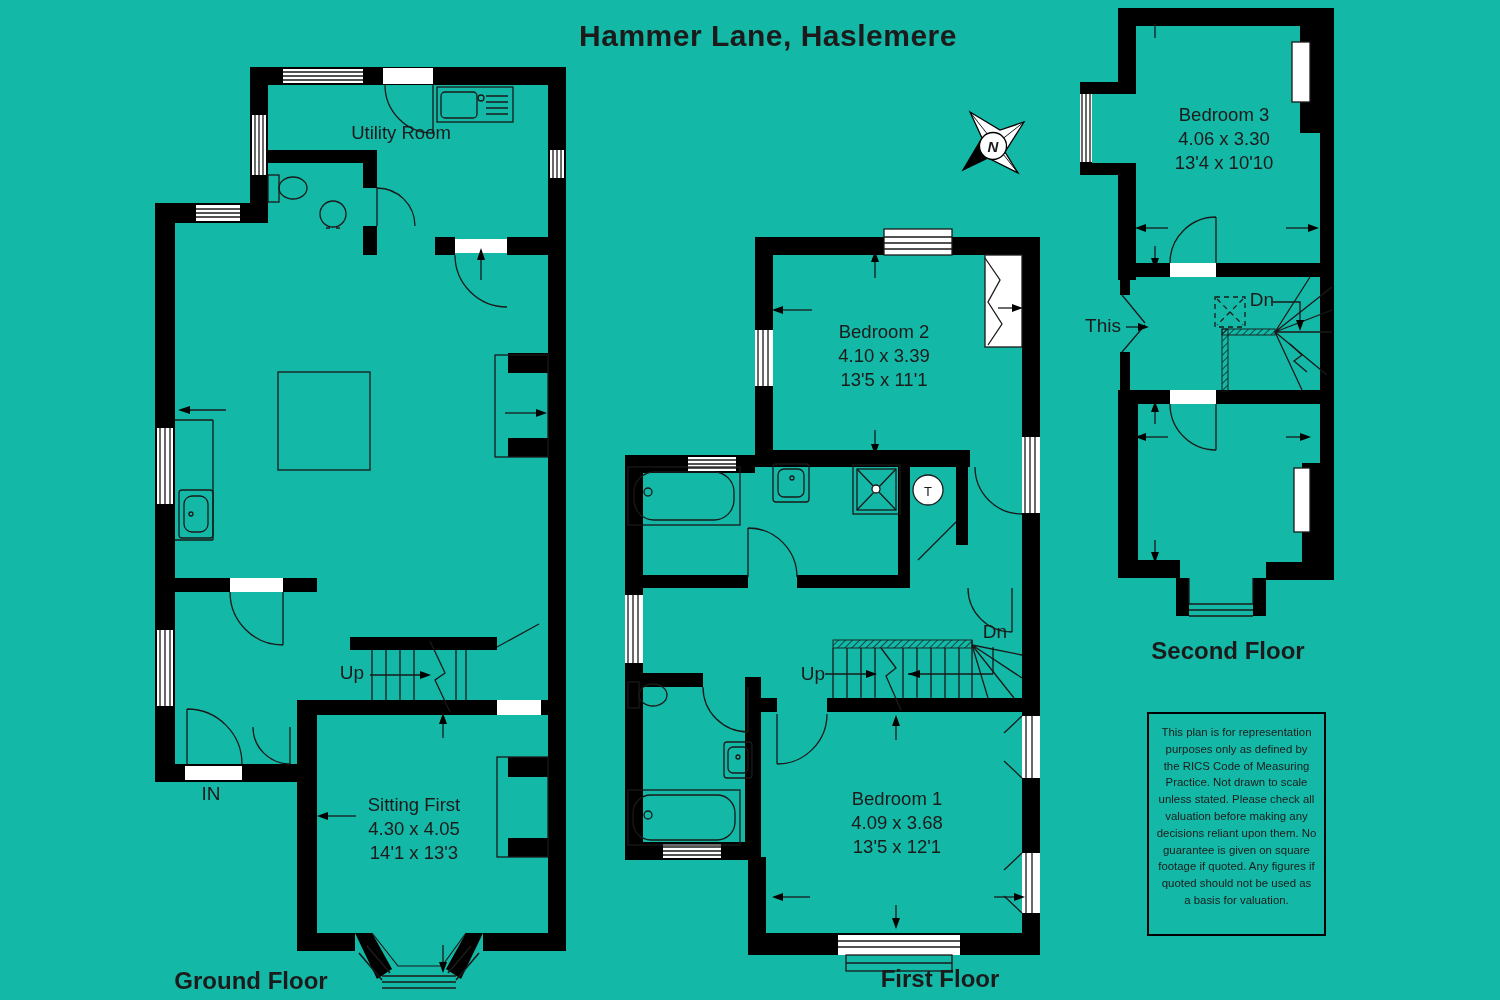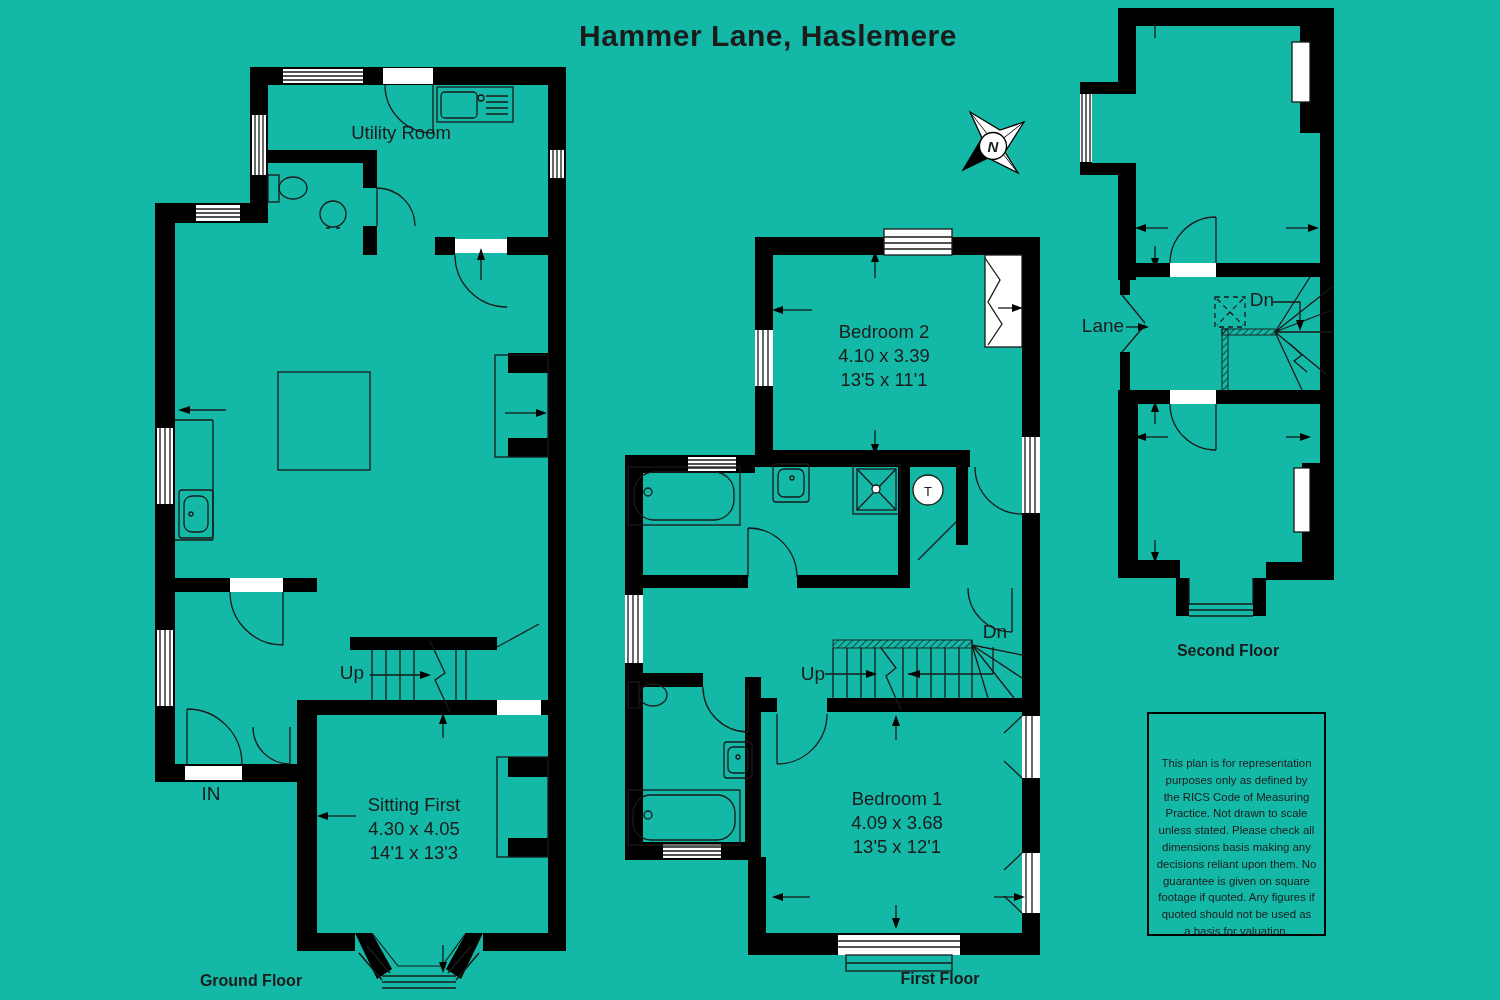--- a/index.html
+++ b/index.html
@@ -6,24 +6,24 @@
   .canvas{position:relative;width:1500px;height:1000px;background:#14b8a6;overflow:hidden;
           font-family:Liberation Sans, sans-serif;color:#1b1b1b;}
   svg.plan{position:absolute;left:0;top:0;width:1500px;height:1000px;}
   .lbl{position:absolute;transform:translate(-50%,-50%);white-space:nowrap;text-align:center;color:#1b1b1b;}
   .title{font-size:30px;font-weight:bold;letter-spacing:0.5px;}
   .area-block{font-size:17px;line-height:23px;}
   .room-label{font-size:18.5px;line-height:24px;}
   .room-label.tight{line-height:22px;}
   .annot{font-size:19px;}
   .annot-small{font-size:13px;}
-  .floor-label{font-size:16px;font-weight:bold;}
+  .floor-label{font-size:24px;font-weight:bold;}
   .disclaimer-box{position:absolute;left:1147px;top:712px;width:179px;height:224px;
                   border:2px solid #000;box-sizing:border-box;}
-  .disclaimer-text{margin-top:41px;font-size:11.4px;line-height:16.8px;text-align:center;color:#1b1b1b;}
+  .disclaimer-text{margin-top:10px;font-size:11.4px;line-height:16.8px;text-align:center;color:#1b1b1b;}
 </style>
 </head>
 <body>
 
 <div class="canvas">
 
 <svg class="plan" viewBox="0 0 1500 1000">
   <defs>
     <pattern id="hatch" width="5" height="5" patternUnits="userSpaceOnUse" patternTransform="rotate(45)">
       <line x1="0" y1="0" x2="0" y2="5" stroke="#000" stroke-width="1.2"></line>
@@ -388,32 +388,37 @@
 <div class="lbl room-label" style="left:897px;top:823px">
   <div>Bedroom 1</div>
   <div>4.09 x 3.68</div>
   <div>13'5 x 12'1</div>
 </div>
 <div class="lbl annot" style="left:813px;top:674px">Up</div>
 <div class="lbl annot" style="left:995px;top:632px">Dn</div>
 <div class="lbl annot-small" style="left:928px;top:491px">T</div>
 <div class="lbl floor-label" style="left:940px;top:979px">First Floor</div>
 
-<div class="lbl annot" style="left:1103px;top:326px">Lane</div>
+<div class="lbl room-label" style="left:1224px;top:139px">
+  <div>Bedroom 3</div>
+  <div>4.06 x 3.30</div>
+  <div>13'4 x 10'10</div>
+</div>
+<div class="lbl annot" style="left:1103px;top:326px">This</div>
 <div class="lbl annot" style="left:1262px;top:300px">Dn</div>
 <div class="lbl floor-label" style="left:1228px;top:651px">Second Floor</div>
 
 <div class="disclaimer-box">
   <div class="disclaimer-text">
     <div>This plan is for representation</div>
     <div>purposes only as defined by</div>
     <div>the RICS Code of Measuring</div>
     <div>Practice. Not drawn to scale</div>
     <div>unless stated. Please check all</div>
-    <div>dimensions basis making any</div>
+    <div>valuation before making any</div>
     <div>decisions reliant upon them. No</div>
     <div>guarantee is given on square</div>
     <div>footage if quoted. Any figures if</div>
     <div>quoted should not be used as</div>
     <div>a basis for valuation.</div>
   </div>
 </div>
 
 </div>
 

